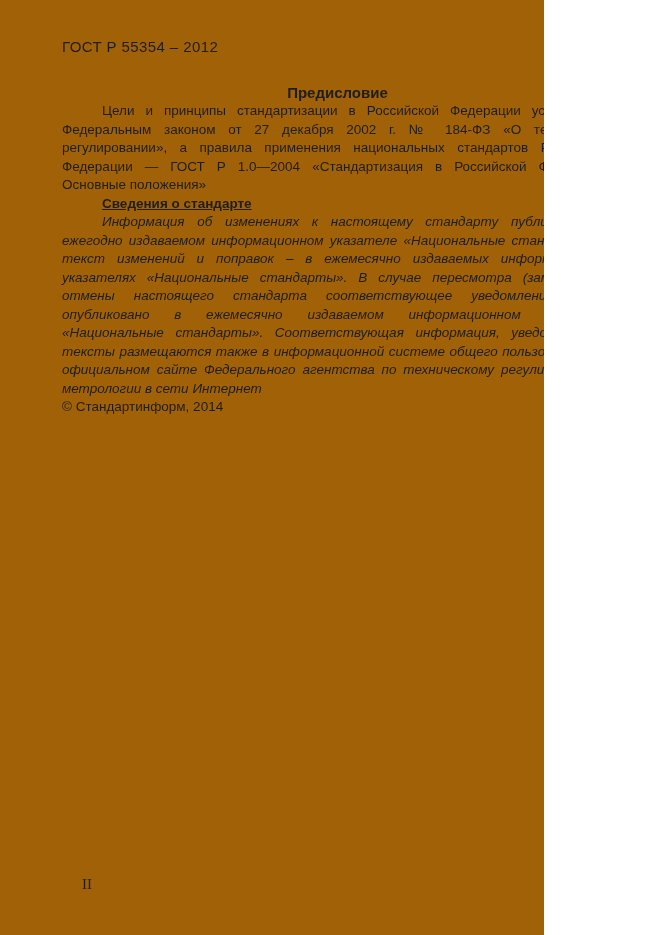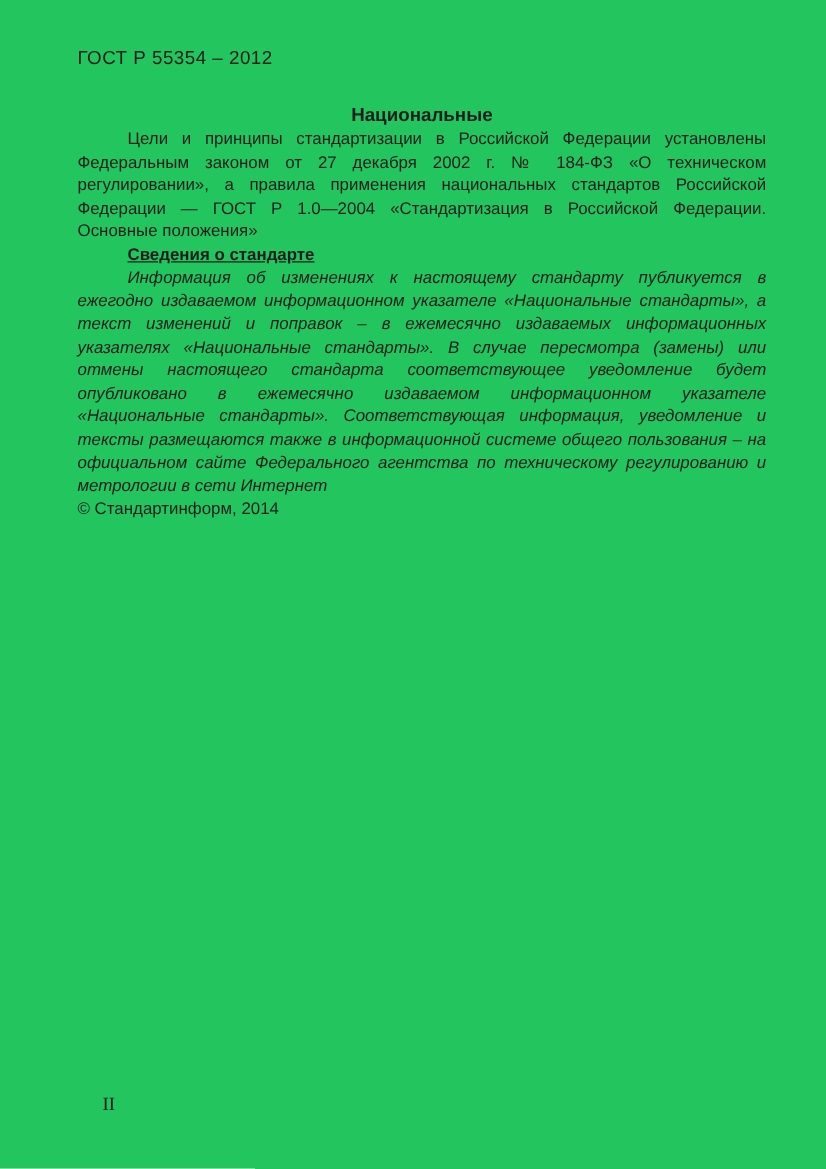--- a/index.html
+++ b/index.html
@@ -2,23 +2,23 @@
 <html><head>
 <meta charset="utf-8">
 <style>
   html, body {
     margin: 0;
     padding: 0;
     background: #ffffff;
   }
   .page {
     position: relative;
-    width: 661px;
+    width: 544px;
     height: 935px;
-    background: #22c55e;
+    background: #a16207;
     color: #1e1e1e;
     font-family: "Liberation Sans", sans-serif;
     font-size: 13.5px;
     overflow: hidden;
   }
   .doc-number {
     position: absolute;
     top: 38px;
     left: 62px;
     font-size: 15px;
@@ -79,21 +79,21 @@
 </style>
 </head>
 <body>
 
 <div class="page">
 
   <div class="doc-number">ГОСТ Р 55354 – 2012</div>
 
   <div class="content">
 
-    <h1 class="title">Национальные</h1>
+    <h1 class="title">Предисловие</h1>
 
     <p class="intro">Цели и принципы стандартизации в Российской Федерации установлены Федеральным законом от 27 декабря 2002 г. № 184-ФЗ «О техническом регулировании», а правила применения национальных стандартов Российской Федерации — ГОСТ Р 1.0—2004 «Стандартизация в Российской Федерации. Основные положения»</p>
 
     <p class="info-heading">Сведения о стандарте</p>
 
 
 
 
 
     <p class="notice">Информация об изменениях к настоящему стандарту публикуется в ежегодно издаваемом информационном указателе «Национальные стандарты», а текст изменений и поправок – в ежемесячно издаваемых информационных указателях «Национальные стандарты». В случае пересмотра (замены) или отмены настоящего стандарта соответствующее уведомление будет опубликовано в ежемесячно издаваемом информационном указателе «Национальные стандарты». Соответствующая информация, уведомление и тексты размещаются также в информационной системе общего пользования – на официальном сайте Федерального агентства по техническому регулированию и метрологии в сети Интернет</p>

